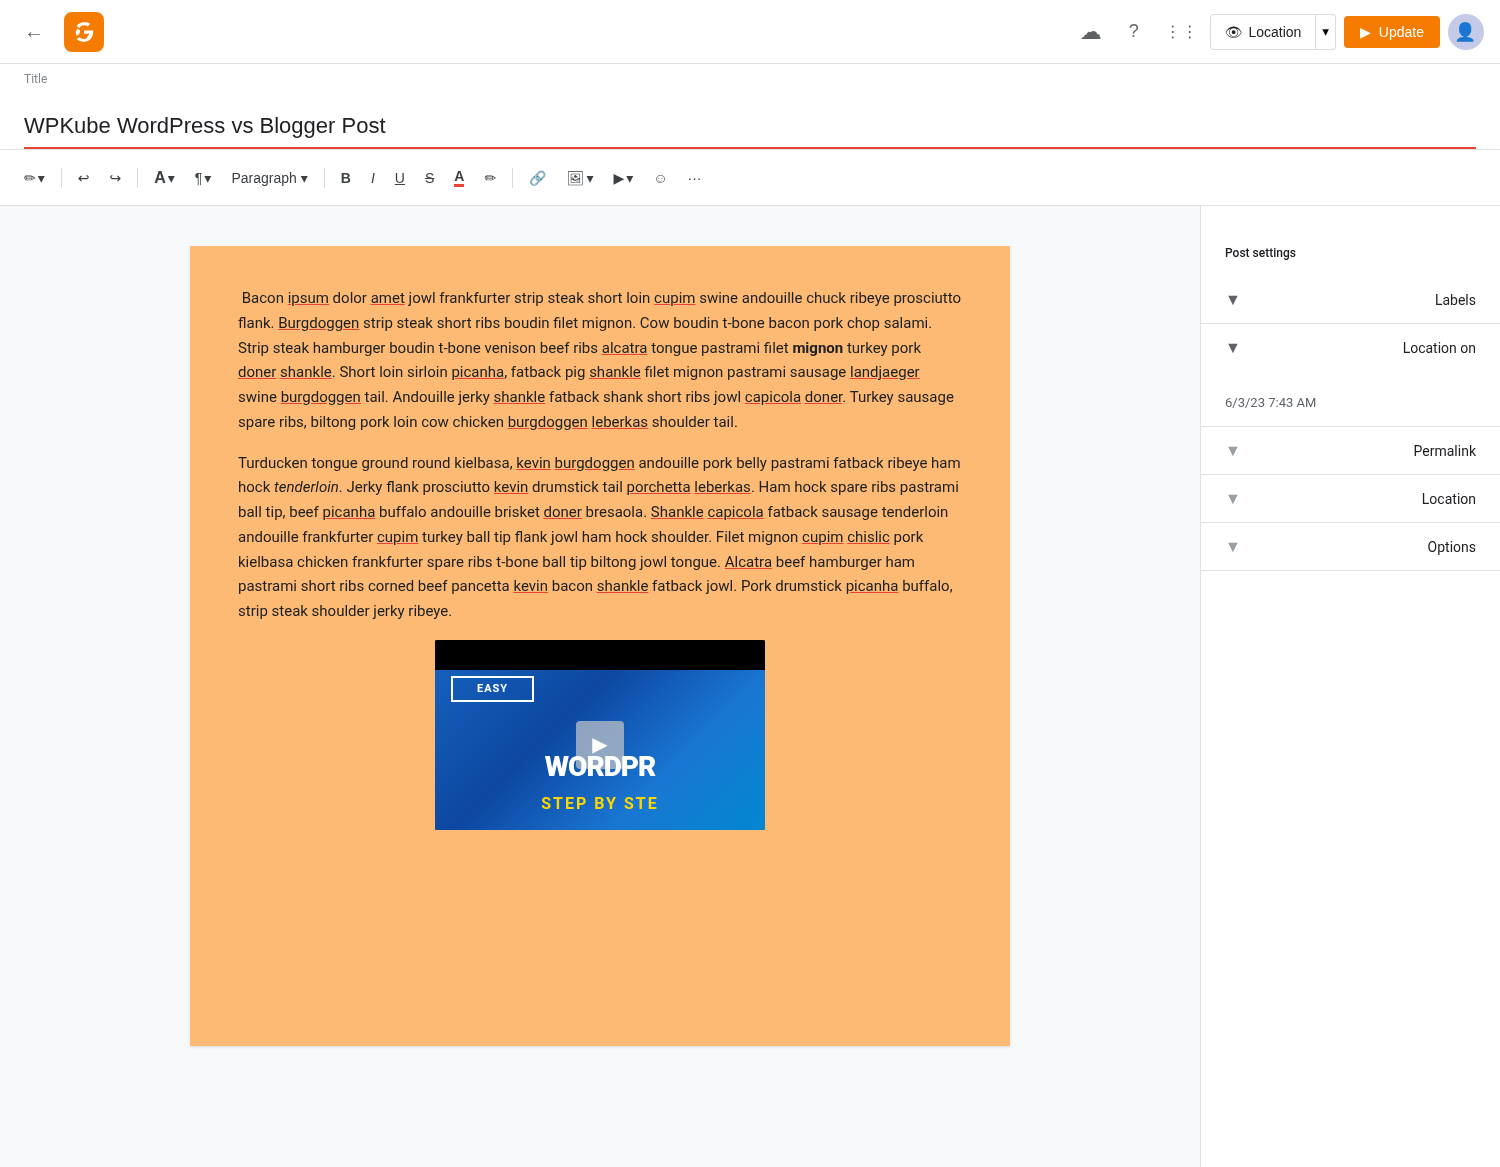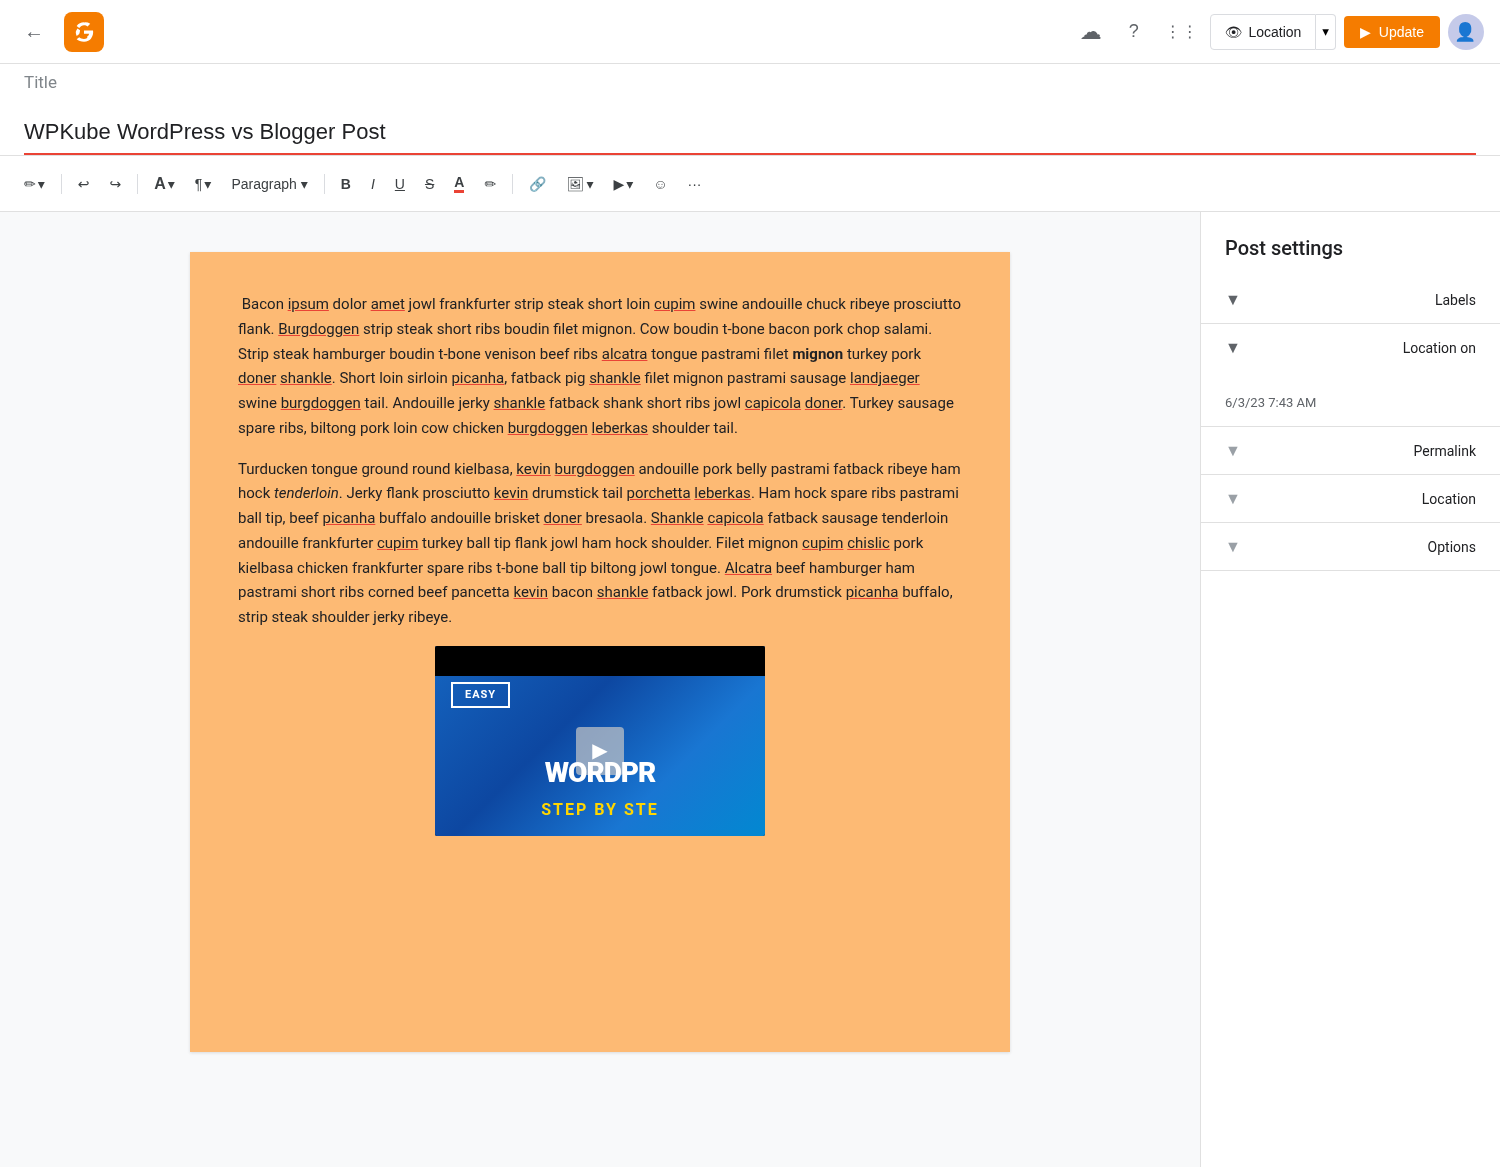--- a/index.html
+++ b/index.html
@@ -83,21 +83,21 @@
       font-size: 14px;
       font-weight: 500;
     }
 
     
     .title-area {
       background: #fff;
       padding: 8px 24px 0;
       border-bottom: 1px solid #e0e0e0;
     }
-    .title-label { font-size: 17px; color: #80868b; margin-bottom: 2px; }
+    .title-label { font-size: 12px; color: #80868b; margin-bottom: 2px; }
     .title-input {
       width: 100%;
       border: none;
       outline: none;
       font-size: 22px;
       color: #202124;
       padding-bottom: 8px;
       border-bottom: 2px solid #ea4335;
       background: transparent;
       margin-top: 25px;
@@ -192,21 +192,21 @@
       position: absolute;
       top: 0; left: 0; right: 0;
       height: 30px;
       background: #000;
     }
     .easy-badge {
       position: absolute;
       top: 36px; left: 16px;
       border: 2px solid #fff;
       color: #fff;
-      padding: 2px 12px;
+      padding: 2px 24px;
       font-size: 11px;
       font-weight: bold;
       letter-spacing: 1px;
     }
     .play-btn {
       width: 48px; height: 48px;
       background: rgba(200,200,200,0.7);
       border-radius: 4px;
       display: flex; align-items: center; justify-content: center;
       font-size: 20px;
@@ -232,24 +232,25 @@
 
     
     .sidebar {
       width: 300px;
       background: #fff;
       border-left: 1px solid #e0e0e0;
       overflow-y: auto;
       padding: 16px 0;
     }
     .sidebar-title {
-      font-size: 20px;
+      font-size: 12px;
       font-weight: 500;
       color: #202124;
       padding: 8px 24px 16px;
+      margin-top: 16px;
     }
     .sidebar-section {
       border-bottom: 1px solid #e0e0e0;
     }
     .sidebar-section-header {
       display: flex;
       align-items: center;
       justify-content: space-between;
       padding: 14px 24px;
       cursor: pointer;

